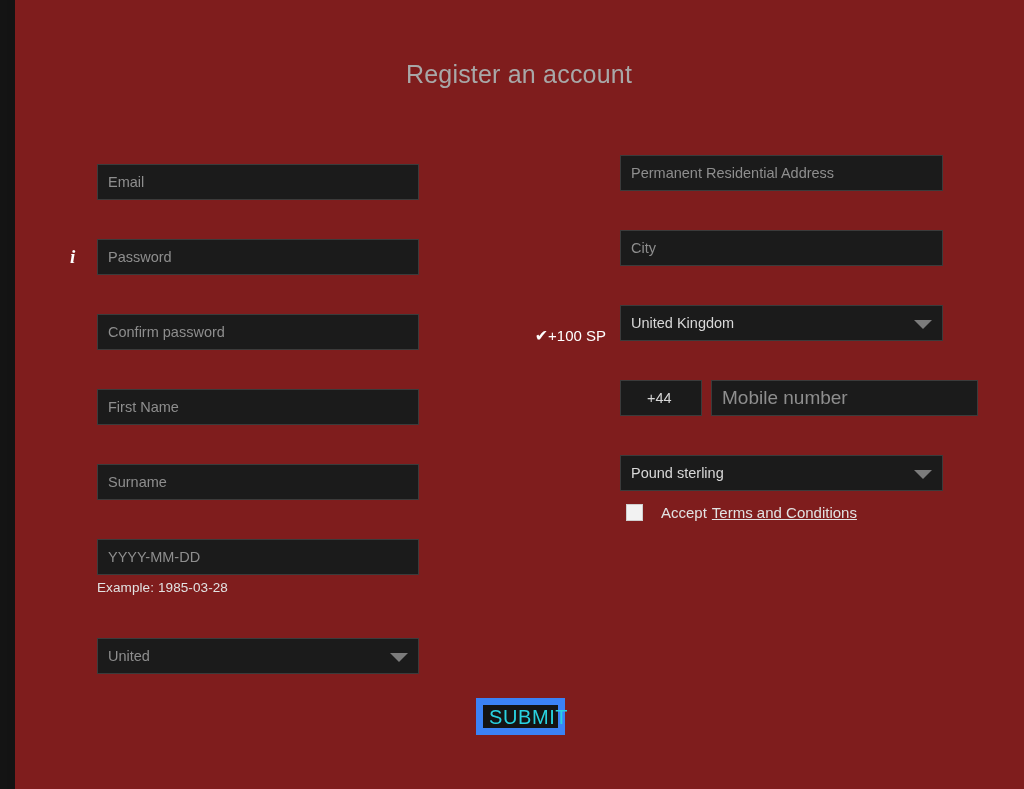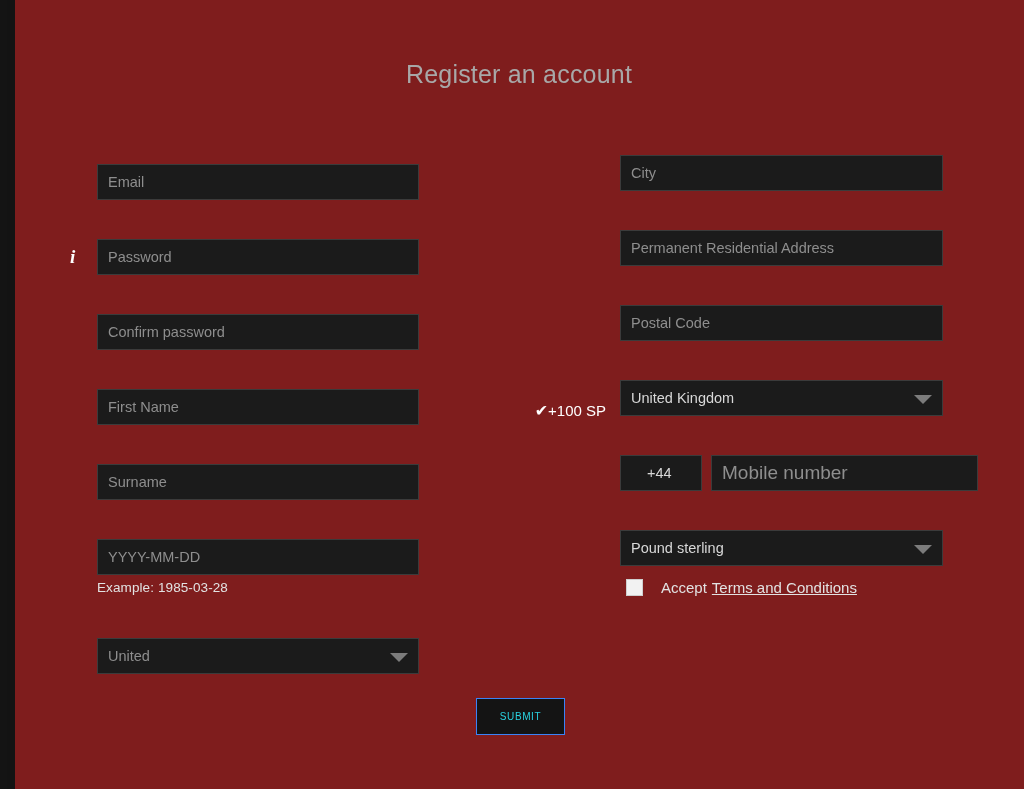--- a/index.html
+++ b/index.html
@@ -202,23 +202,23 @@
 
   
   .submit-btn {
     position: absolute;
     left: 469px;
     top: 698px;
     width: 89px;
     height: 37px;
     box-sizing: border-box;
     background: #141414;
-    border: 1px solid #3b82f6;
+    border: 7px solid #3b82f6;
     color: #29d2e0;
-    font-size: 10px;
+    font-size: 20px;
     font-family: "Liberation Sans", sans-serif;
     letter-spacing: 0.6px;
     cursor: pointer;
   }
 </style>
 </head>
 <body>
 
 <div class="page">
   <div class="edge-strip"></div>
@@ -258,30 +258,27 @@
         <span>United</span>
         <span class="caret"></span>
       </div>
     </div>
 
   </div>
 
   <div class="col-right">
 
     <div class="row">
+      <input class="field" type="text" placeholder="Permanent Residential Address" style="">
+    </div>
+
+    <div class="row">
       <input class="field" type="text" placeholder="City" style="">
     </div>
 
-    <div class="row">
-      <input class="field" type="text" placeholder="Permanent Residential Address" style="">
-    </div>
-
-    <div class="row">
-      <input class="field" type="text" placeholder="Postal Code" style="">
-    </div>
 
     <div class="row">
       <div class="sp-badge">
         <span class="sp-check">✔</span><span>+100 SP</span>
       </div>
       <div class="select value-text">
         <span>United Kingdom</span>
         <span class="caret"></span>
       </div>
     </div>

